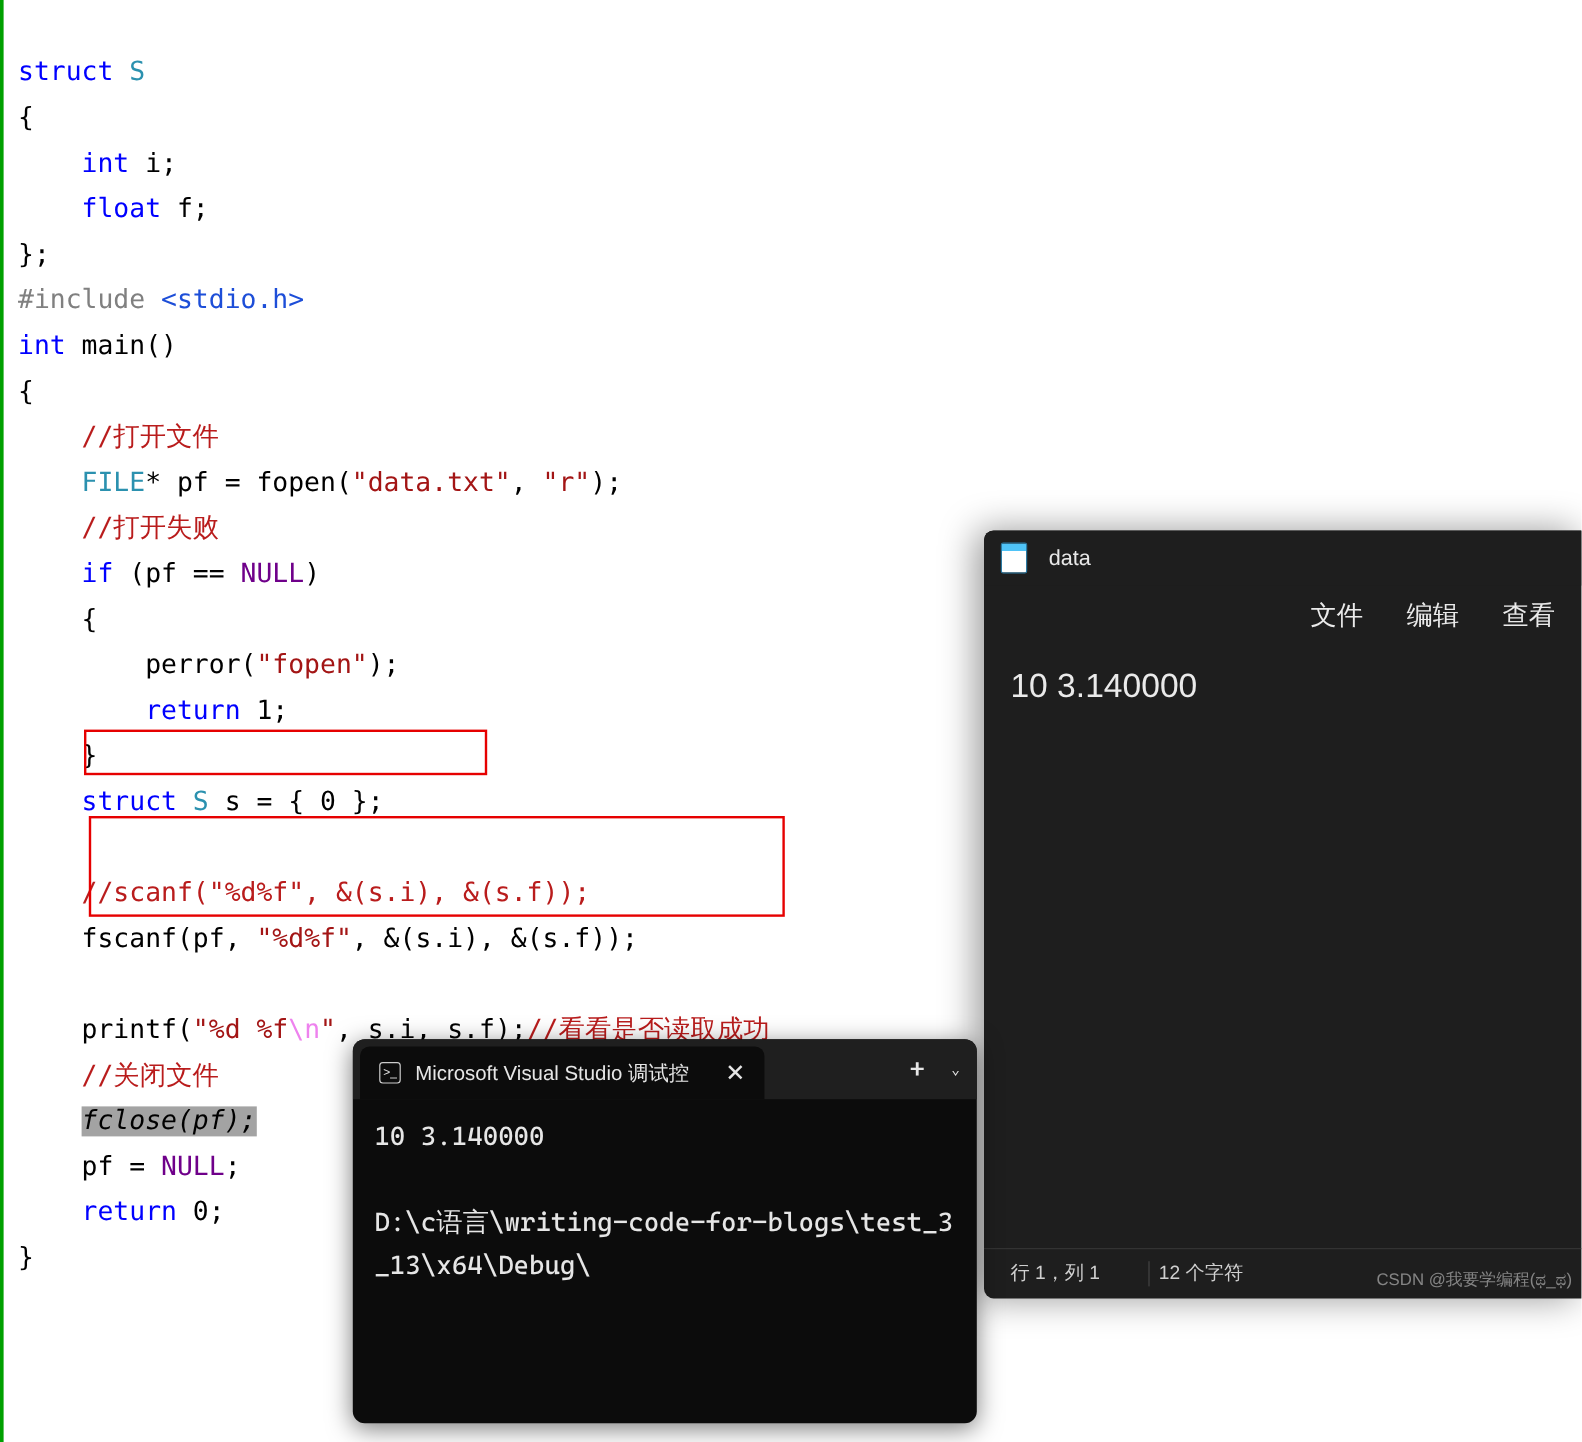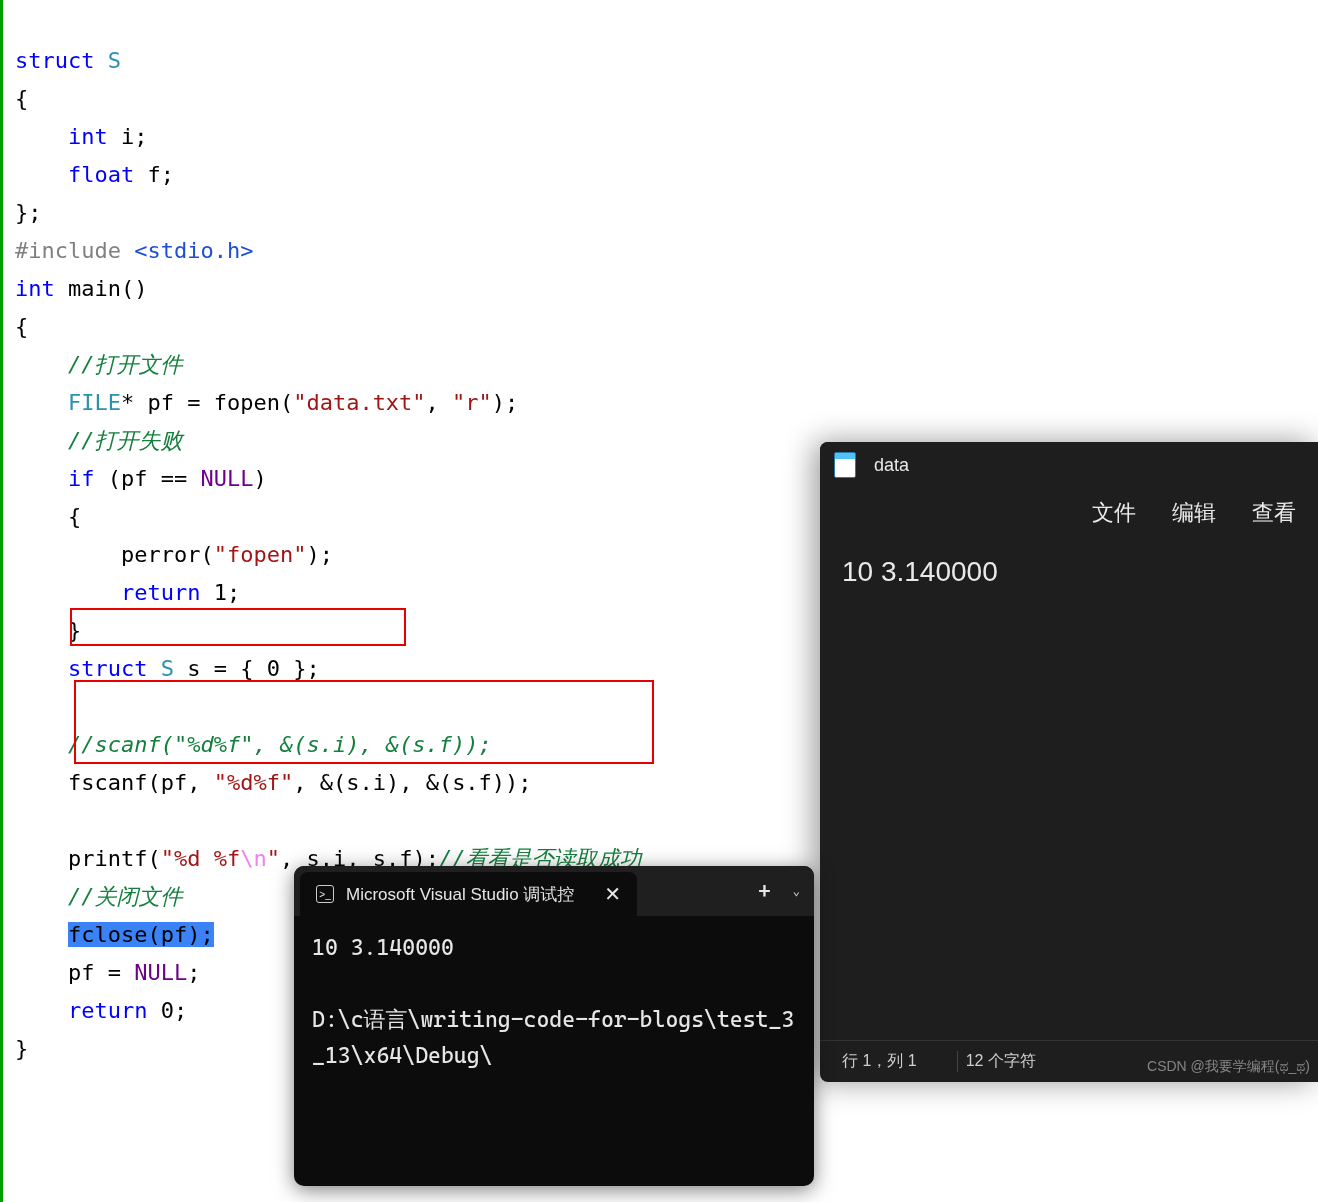--- a/index.html
+++ b/index.html
@@ -19,40 +19,41 @@
   white-space:pre;
   font-size:22px;
   line-height:38px;
 }
 .code-area span { font-family:inherit; }
 .kw { color:#0000ff; }
 .type { color:#2b91af; }
 .inc { color:#808080; }
 .inc-file { color:#1d4ed8; }
 .str { color:#a31515; }
-.comment { color:#15803d;font-style:italic; }
+.comment { color:#b91c1c; }
 .esc { color:#ee82ee; }
 .fname { color:#000;margin-top:36px; }
 .nullkw { color:#6f008a;text-align:right; }
 .redbox1 {
   position:absolute;
   border:2px solid #e60000;
   left:70px; top:608px;
   width:336px; height:38px;
   pointer-events:none;
 }
 .redbox2 {
   position:absolute;
   border:2px solid #e60000;
   left:74px; top:680px;
   width:580px; height:84px;
   pointer-events:none;
 }
 .hl-yellow {
-  background:#3b82f6;
+  background:#a3a3a3;
+  font-style:italic;
 }
 
 
 .notepad {
   position:absolute;
   right:0; top:442px;
   width:498px; height:640px;
   background:#1e1e1e;
   color:#eaeaea;
   border-radius:8px 0 0 8px;

